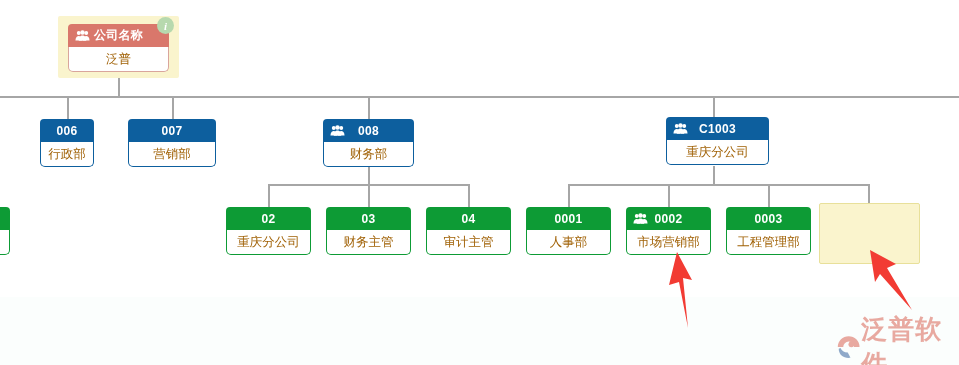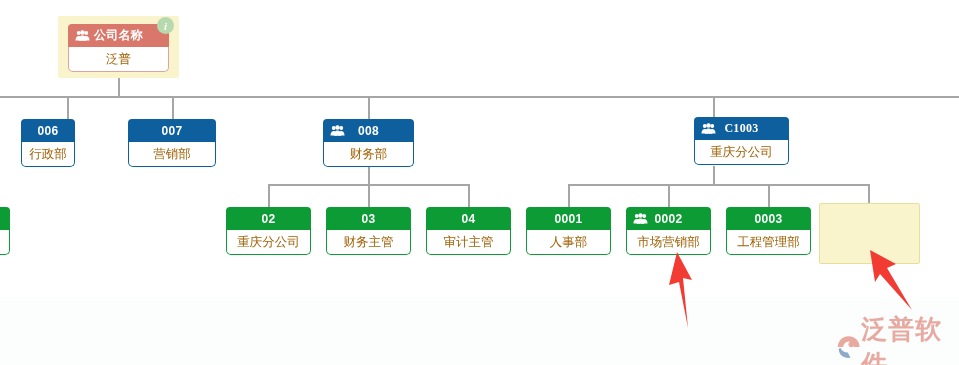--- a/index.html
+++ b/index.html
@@ -174,21 +174,21 @@
         <path d="M0.6 14 C0.6 9.6 3 8 5 8 C7 8 9.4 9.6 9.4 14 Z" fill="#ffffff"></path>
         <path d="M10.6 14 C10.6 9.6 13 8 15 8 C17 8 19.4 9.6 19.4 14 Z" fill="#ffffff"></path>
         <path d="M5 14.4 C5 9.4 7.4 7.3 10 7.3 C12.6 7.3 15 9.4 15 14.4 Z" fill="#ffffff"></path>
       </svg>
       <span>公司名称</span>
     </div>
     <div class="body">泛普</div>
   </div>
   <div class="badge" style="left:157px; top:17px;">i</div>
 
-  <div class="node blue" style="left:12px; top:119px; width:63px;padding-left:9px;">
+  <div class="node blue" style="left:31px; top:119px; width:63px;padding-left:9px;">
     <div class="hdr">
       <span>006</span>
     </div>
     <div class="body">行政部</div>
   </div>
 
   <div class="node blue" style="left:128px; top:119px; width:88px;">
     <div class="hdr">
       <span>007</span>
     </div>
@@ -203,21 +203,21 @@
         <circle cx="10" cy="3.4" r="3" fill="#ffffff"></circle>
         <path d="M0.6 14 C0.6 9.6 3 8 5 8 C7 8 9.4 9.6 9.4 14 Z" fill="#ffffff"></path>
         <path d="M10.6 14 C10.6 9.6 13 8 15 8 C17 8 19.4 9.6 19.4 14 Z" fill="#ffffff"></path>
         <path d="M5 14.4 C5 9.4 7.4 7.3 10 7.3 C12.6 7.3 15 9.4 15 14.4 Z" fill="#ffffff"></path>
       </svg>
       <span>008</span>
     </div>
     <div class="body">财务部</div>
   </div>
 
-  <div class="node blue" style="left:694px; top:117px; width:95px;font-family:Liberation Serif, serif;">
+  <div class="node blue" style="left:666px; top:117px; width:103px;">
     <div class="hdr">
       <svg class="people-icon" viewBox="0 0 20 16">
         <circle cx="5" cy="4" r="2.6" fill="#ffffff"></circle>
         <circle cx="15" cy="4" r="2.6" fill="#ffffff"></circle>
         <circle cx="10" cy="3.4" r="3" fill="#ffffff"></circle>
         <path d="M0.6 14 C0.6 9.6 3 8 5 8 C7 8 9.4 9.6 9.4 14 Z" fill="#ffffff"></path>
         <path d="M10.6 14 C10.6 9.6 13 8 15 8 C17 8 19.4 9.6 19.4 14 Z" fill="#ffffff"></path>
         <path d="M5 14.4 C5 9.4 7.4 7.3 10 7.3 C12.6 7.3 15 9.4 15 14.4 Z" fill="#ffffff"></path>
       </svg>
       <span>C1003</span>

